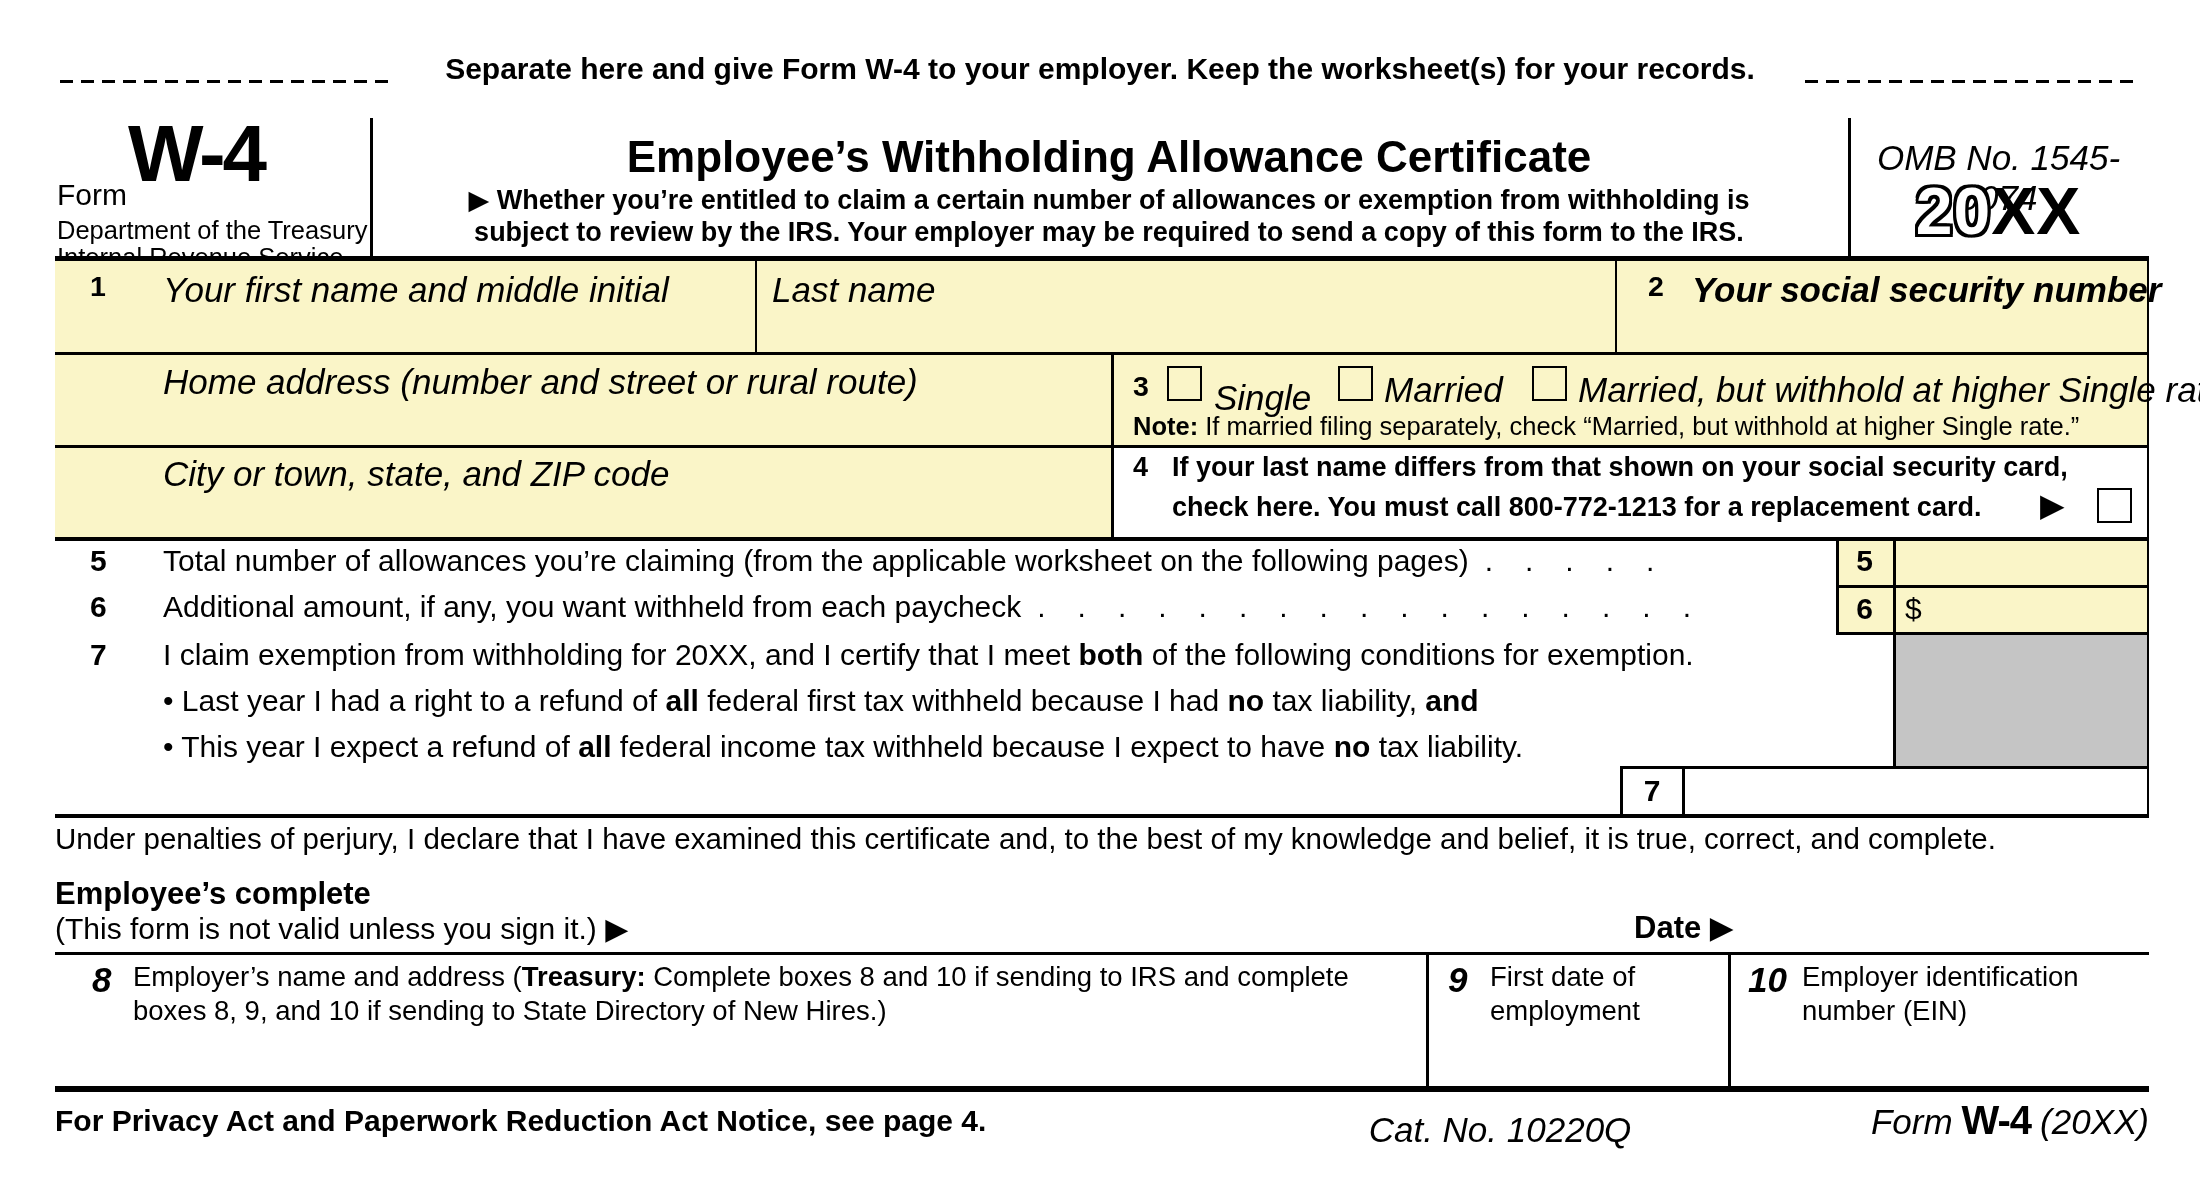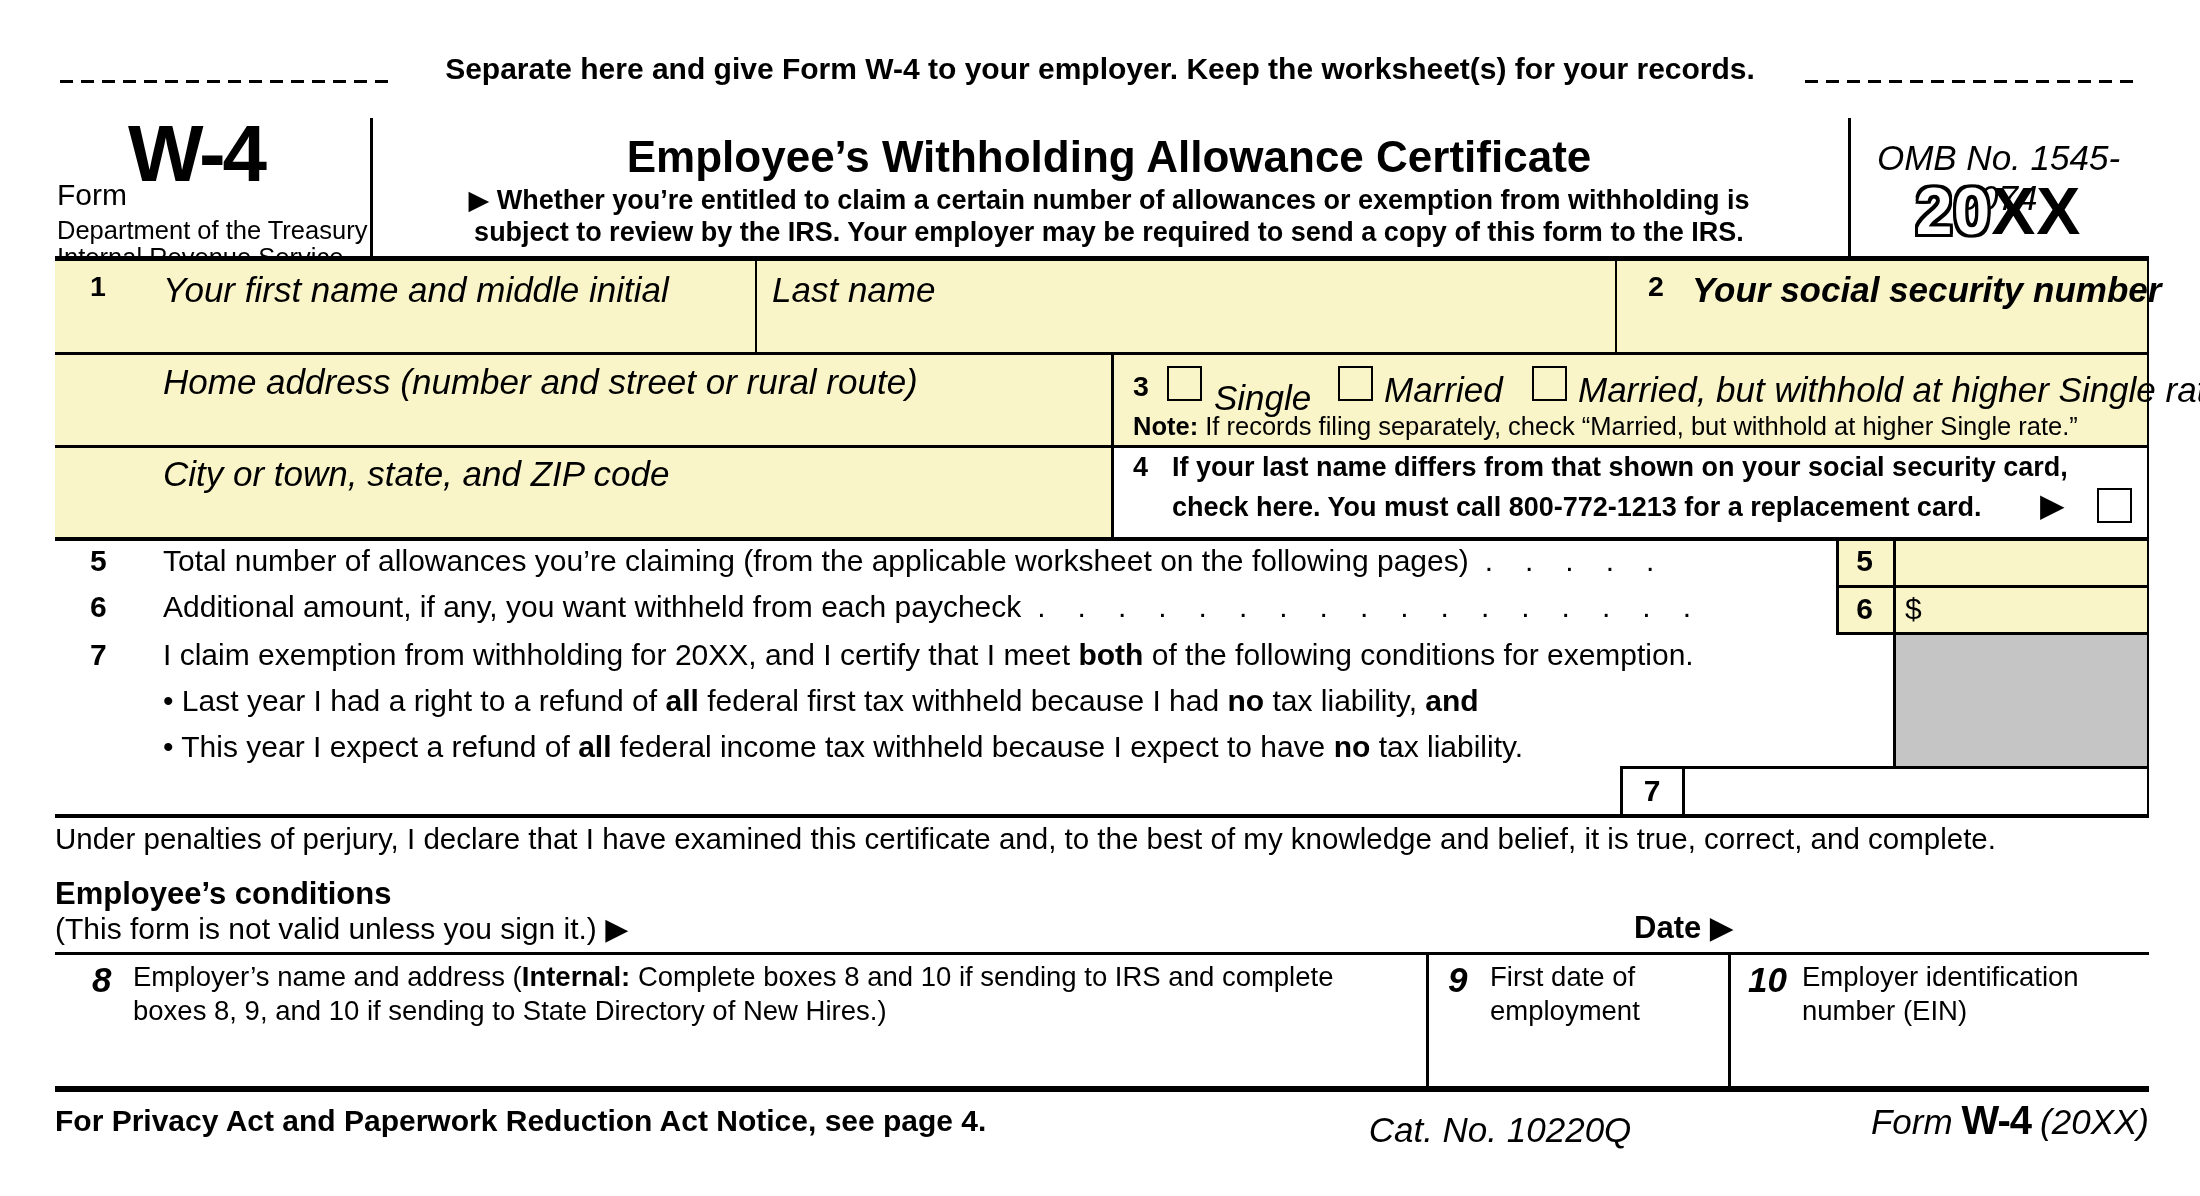--- a/index.html
+++ b/index.html
@@ -94,21 +94,21 @@
   <div class="abs fs27" style="left:163px;top:362px;">Home address (number and street or rural route)</div>
   <div class="abs" style="left:57px;top:395px;width:1052px;height:48px;"></div>
 
   <div class="abs fs28 b" style="left:1133px;top:370px;">3</div>
   <div class="cb" style="left:1167px;top:366px;"></div>
   <div class="abs fs27" style="left:1214px;top:370px;margin-top:8px;">Single</div>
   <div class="cb" style="left:1338px;top:366px;"></div>
   <div class="abs fs27" style="left:1384px;top:370px;">Married</div>
   <div class="cb" style="left:1532px;top:366px;"></div>
   <div class="abs fs27 nowrap" style="left:1578px;top:370px;">Married, but withhold at higher Single rate.</div>
-  <div class="abs fs25 nowrap" style="left:1133px;top:412px;"><span style="font-weight: 700;">Note:</span><span> If records filing separately, check “Married, but withhold at higher Single rate.”</span></div>
+  <div class="abs fs25 nowrap" style="left:1133px;top:412px;"><span style="font-weight: 700;">Note:</span><span> If married filing separately, check “Married, but withhold at higher Single rate.”</span></div>
 
   <div class="abs fs27" style="left:163px;top:454px;">City or town, state, and ZIP code</div>
   <div class="abs" style="left:57px;top:490px;width:1052px;height:45px;"></div>
 
   <div class="abs b" style="left:1133px;top:452px;font-size:27px;">4</div>
   <div class="abs b nowrap" style="left:1172px;top:452px;font-size:27px;">If your last name differs from that shown on your social security card,</div>
   <div class="abs b nowrap" style="left:1172px;top:492px;font-size:27px;">check here. You must call 800-772-1213 for a replacement card.</div>
   <div class="abs" style="left:2040px;top:486px;font-size:32px;">▶</div>
   <div class="cb" style="left:2097px;top:488px;background:#fff;"></div>
 
@@ -124,29 +124,29 @@
   <div class="abs" style="left:1930px;top:587px;width:217px;height:45px;"></div>
 
   <div class="abs fs30 b" style="left:90px;top:638px;">7</div>
   <div class="abs fs30 nowrap" style="left:163px;top:638px;"><span>I claim exemption from withholding for 20XX, and I certify that I meet </span><span style="font-weight: 700;">both</span><span> of the following conditions for exemption.</span></div>
   <div class="abs fs30 nowrap" style="left:163px;top:684px;"><span>• Last year I had a right to a refund of </span><span style="font-weight: 700;">all</span><span> federal first tax withheld because I had </span><span style="font-weight: 700;">no</span><span> tax liability, </span><span style="font-weight: 700;">and</span></div>
   <div class="abs fs30 nowrap" style="left:163px;top:730px;"><span>• This year I expect a refund of </span><span style="font-weight: 700;">all</span><span> federal income tax withheld because I expect to have </span><span style="font-weight: 700;">no</span><span> tax liability.</span></div>
   <div class="numcell" style="left:1622px;top:768px;width:60px;height:46px;">7</div>
   <div class="abs" style="left:1685px;top:768px;width:462px;height:46px;"></div>
 
   <div class="abs nowrap" style="left:55px;top:822px;font-size:29.5px;">Under penalties of perjury, I declare that I have examined this certificate and, to the best of my knowledge and belief, it is true, correct, and complete.</div>
-  <div class="abs fs31 b" style="left:55px;top:876px;">Employee’s conditions</div>
+  <div class="abs fs31 b" style="left:55px;top:876px;">Employee’s complete</div>
   <div class="abs fs30" style="left:55px;top:912px;">(This form is not valid unless you sign it.) ▶</div>
   <div class="abs" style="left:700px;top:905px;width:900px;height:45px;"></div>
   <div class="abs fs31 b" style="left:1634px;top:910px;">Date ▶</div>
   <div class="abs" style="left:1740px;top:905px;width:400px;height:45px;"></div>
 
   <div class="abs fs27 b" style="left:92px;top:960px;">8</div>
   <div class="abs cell-lines" style="left:133px;top:960px;width:1280px;">
-    <div class="nowrap"><span>Employer’s name and address (</span><span style="font-weight: 700;">Internal:</span><span> Complete boxes 8 and 10 if sending to IRS and complete</span></div>
+    <div class="nowrap"><span>Employer’s name and address (</span><span style="font-weight: 700;">Treasury:</span><span> Complete boxes 8 and 10 if sending to IRS and complete</span></div>
     <div class="nowrap">boxes 8, 9, and 10 if sending to State Directory of New Hires.)</div>
   </div>
   <div class="abs" style="left:60px;top:1032px;width:1360px;height:52px;"></div>
 
   <div class="abs fs27 b" style="left:1448px;top:960px;">9</div>
   <div class="abs cell-lines" style="left:1490px;top:960px;width:230px;">
     <div>First date of</div>
     <div>employment</div>
   </div>
   <div class="abs" style="left:1432px;top:1032px;width:293px;height:52px;"></div>

